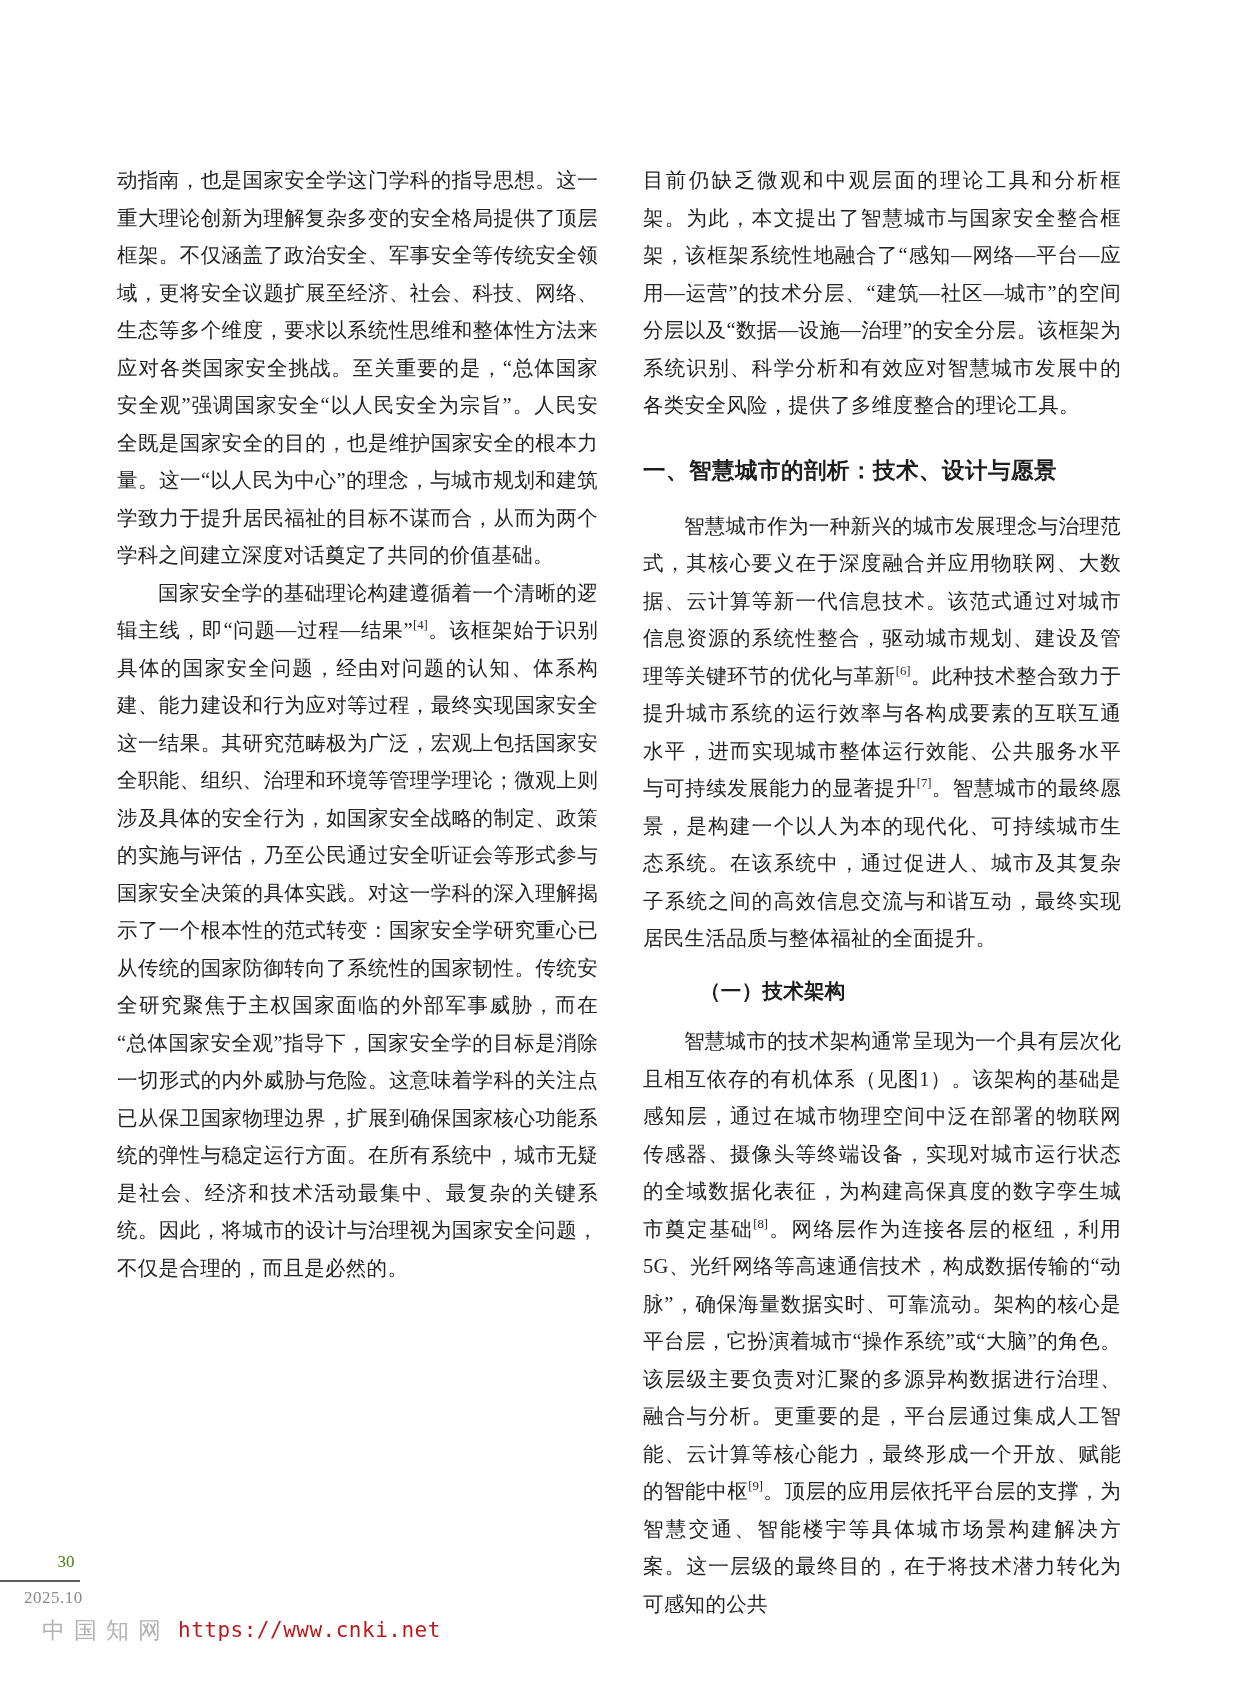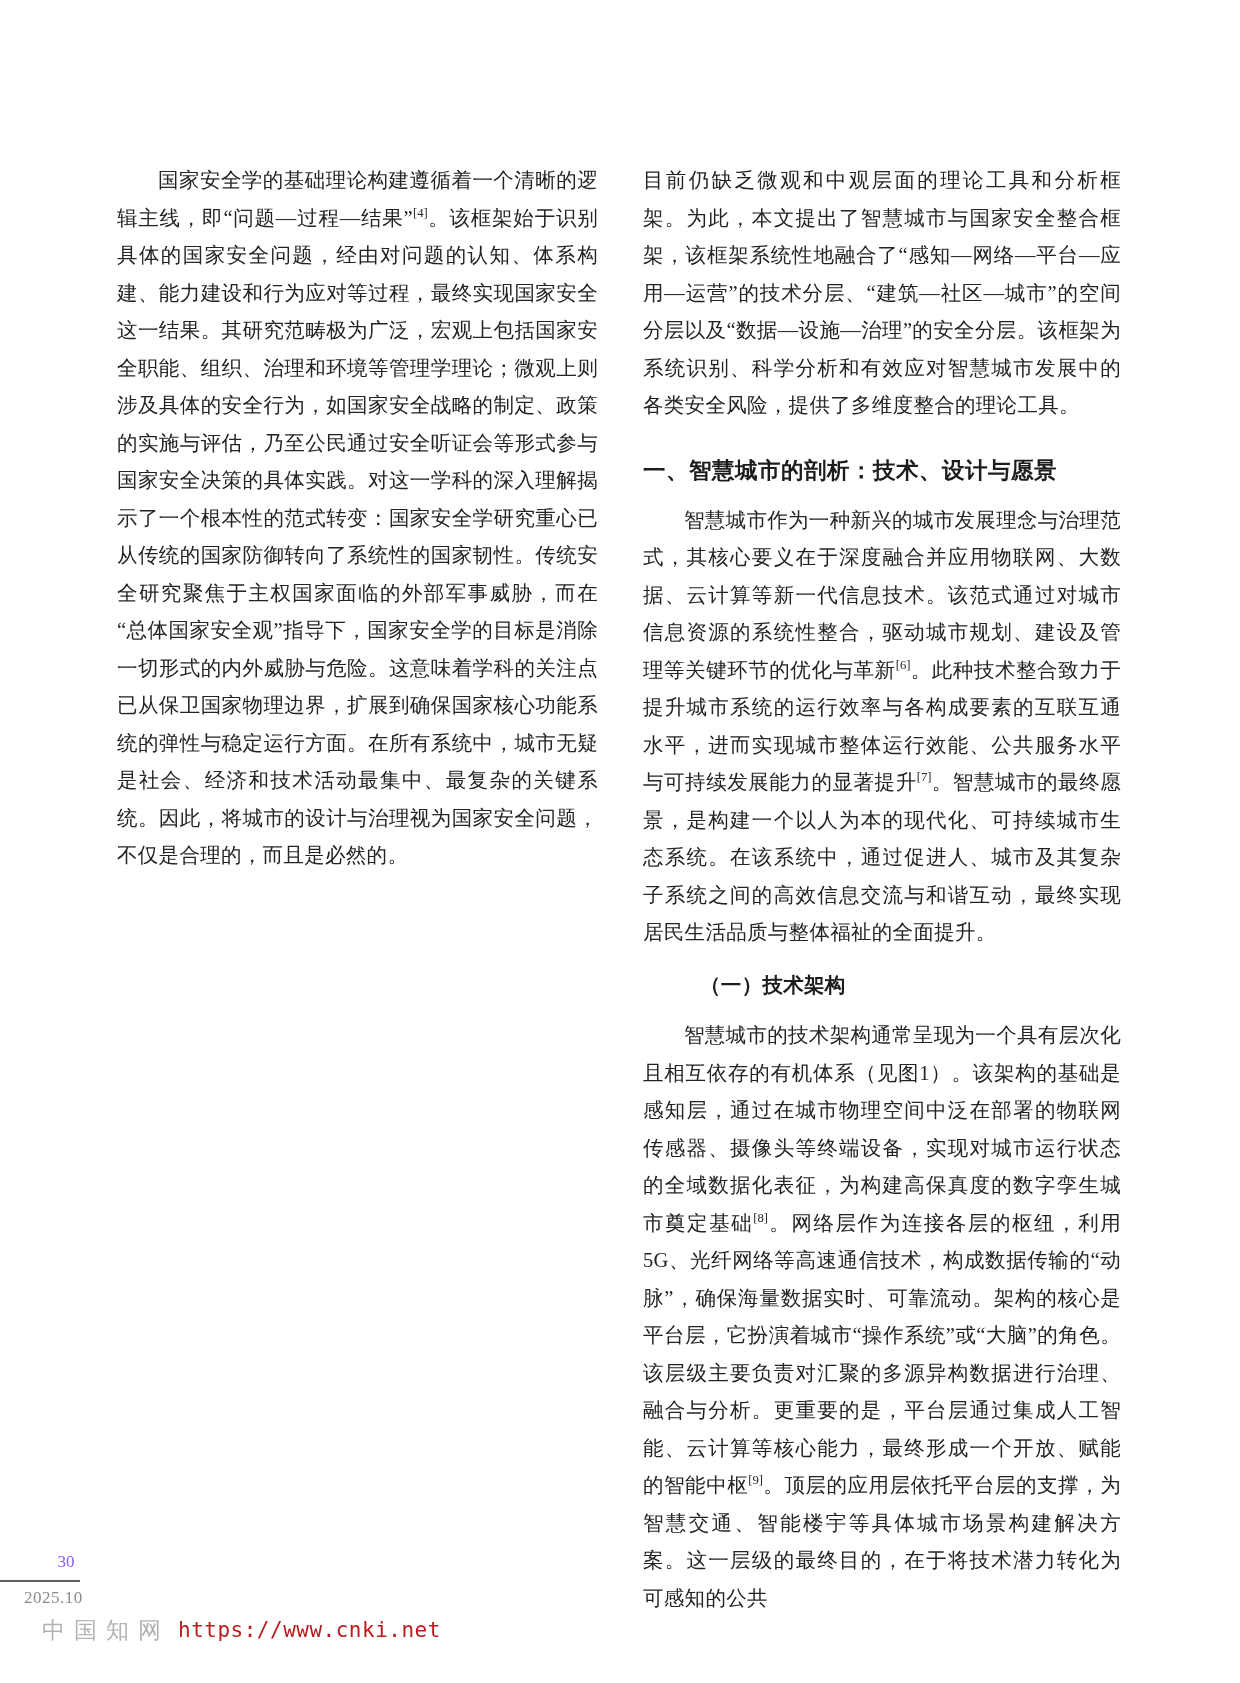--- a/index.html
+++ b/index.html
@@ -35,21 +35,21 @@
     font-size: 0.62em;
     line-height: 0;
     vertical-align: super;
     letter-spacing: 0;
   }
   .section-heading {
     font-family: "Liberation Sans", "DejaVu Sans", sans-serif;
     font-weight: 700;
     font-size: 22.5px;
     line-height: 40px;
-    margin: 26px 0 11px 0;
+    margin: 26px 0 17px 0;
     color: #1d1d1d;
     text-align: left;
     letter-spacing: 0.5px;
   }
   .subsection-heading {
     font-family: "Liberation Sans", "DejaVu Sans", sans-serif;
     font-weight: 700;
     font-size: 20.5px;
     line-height: 37.5px;
     margin: 14px;
@@ -57,21 +57,21 @@
     color: #1d1d1d;
     text-align: left;
   }
   
   .page-num {
     position: absolute;
     left: 36px;
     top: 1552px;
     width: 60px;
     font-size: 17px;
-    color: #8b5cf6;
+    color: #4d7c0f;
     text-align: center;
   }
   .footer-rule {
     position: absolute;
     left: 0;
     top: 1580px;
     width: 80px;
     height: 2px;
     background: #5d5d5d;
   }
@@ -101,20 +101,21 @@
     letter-spacing: 0.5px;
     font-family: "DejaVu Sans Mono", "Liberation Mono", monospace;
   }
 </style>
 </head>
 <body>
 
 <div class="page">
 
   <div class="col col-left">
+    <p class="para">动指南，也是国家安全学这门学科的指导思想。这一重大理论创新为理解复杂多变的安全格局提供了顶层框架。不仅涵盖了政治安全、军事安全等传统安全领域，更将安全议题扩展至经济、社会、科技、网络、生态等多个维度，要求以系统性思维和整体性方法来应对各类国家安全挑战。至关重要的是，“总体国家安全观”强调国家安全“以人民安全为宗旨”。人民安全既是国家安全的目的，也是维护国家安全的根本力量。这一“以人民为中心”的理念，与城市规划和建筑学致力于提升居民福祉的目标不谋而合，从而为两个学科之间建立深度对话奠定了共同的价值基础。</p>
     <p class="para indent">国家安全学的基础理论构建遵循着一个清晰的逻辑主线，即“问题—过程—结果”<sup class="ref">[4]</sup>。该框架始于识别具体的国家安全问题，经由对问题的认知、体系构建、能力建设和行为应对等过程，最终实现国家安全这一结果。其研究范畴极为广泛，宏观上包括国家安全职能、组织、治理和环境等管理学理论；微观上则涉及具体的安全行为，如国家安全战略的制定、政策的实施与评估，乃至公民通过安全听证会等形式参与国家安全决策的具体实践。对这一学科的深入理解揭示了一个根本性的范式转变：国家安全学研究重心已从传统的国家防御转向了系统性的国家韧性。传统安全研究聚焦于主权国家面临的外部军事威胁，而在“总体国家安全观”指导下，国家安全学的目标是消除一切形式的内外威胁与危险。这意味着学科的关注点已从保卫国家物理边界，扩展到确保国家核心功能系统的弹性与稳定运行方面。在所有系统中，城市无疑是社会、经济和技术活动最集中、最复杂的关键系统。因此，将城市的设计与治理视为国家安全问题，不仅是合理的，而且是必然的。</p>
   </div>
 
   <div class="col col-right">
     <p class="para">目前仍缺乏微观和中观层面的理论工具和分析框架。为此，本文提出了智慧城市与国家安全整合框架，该框架系统性地融合了“感知—网络—平台—应用—运营”的技术分层、“建筑—社区—城市”的空间分层以及“数据—设施—治理”的安全分层。该框架为系统识别、科学分析和有效应对智慧城市发展中的各类安全风险，提供了多维度整合的理论工具。</p>
     <h2 class="section-heading">一、智慧城市的剖析：技术、设计与愿景</h2>
     <p class="para indent">智慧城市作为一种新兴的城市发展理念与治理范式，其核心要义在于深度融合并应用物联网、大数据、云计算等新一代信息技术。该范式通过对城市信息资源的系统性整合，驱动城市规划、建设及管理等关键环节的优化与革新<sup class="ref">[6]</sup>。此种技术整合致力于提升城市系统的运行效率与各构成要素的互联互通水平，进而实现城市整体运行效能、公共服务水平与可持续发展能力的显著提升<sup class="ref">[7]</sup>。智慧城市的最终愿景，是构建一个以人为本的现代化、可持续城市生态系统。在该系统中，通过促进人、城市及其复杂子系统之间的高效信息交流与和谐互动，最终实现居民生活品质与整体福祉的全面提升。</p>
     <h3 class="subsection-heading">（一）技术架构</h3>
     <p class="para indent">智慧城市的技术架构通常呈现为一个具有层次化且相互依存的有机体系（见图1）。该架构的基础是感知层，通过在城市物理空间中泛在部署的物联网传感器、摄像头等终端设备，实现对城市运行状态的全域数据化表征，为构建高保真度的数字孪生城市奠定基础<sup class="ref">[8]</sup>。网络层作为连接各层的枢纽，利用5G、光纤网络等高速通信技术，构成数据传输的“动脉”，确保海量数据实时、可靠流动。架构的核心是平台层，它扮演着城市“操作系统”或“大脑”的角色。该层级主要负责对汇聚的多源异构数据进行治理、融合与分析。更重要的是，平台层通过集成人工智能、云计算等核心能力，最终形成一个开放、赋能的智能中枢<sup class="ref">[9]</sup>。顶层的应用层依托平台层的支撑，为智慧交通、智能楼宇等具体城市场景构建解决方案。这一层级的最终目的，在于将技术潜力转化为可感知的公共</p>
   </div>

